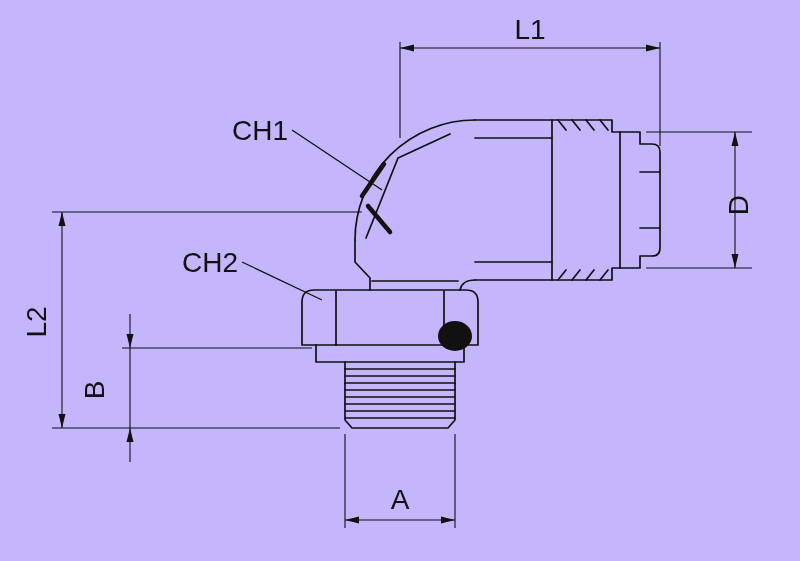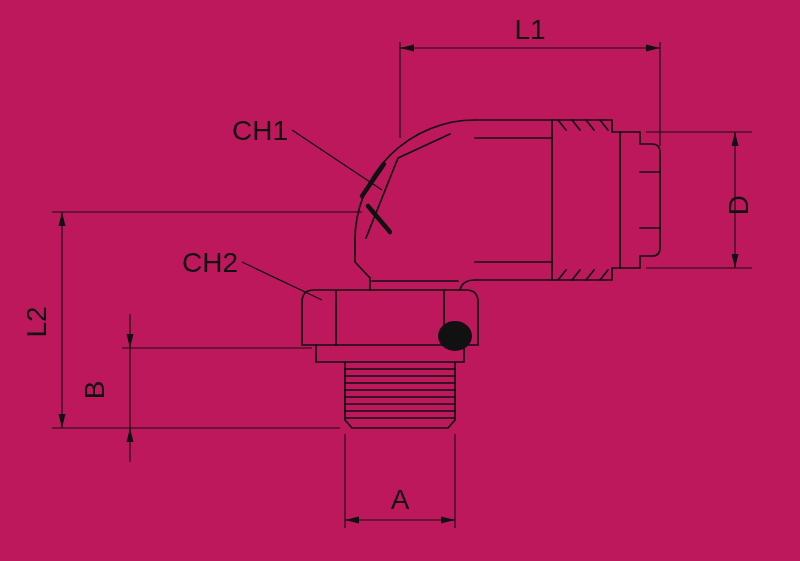--- a/index.html
+++ b/index.html
@@ -4,21 +4,21 @@
 <style>
   html, body {
     margin: 0;
     padding: 0;
     background: #ffffff;
   }
   .drawing-page {
     position: relative;
     width: 800px;
     height: 561px;
-    background: #be185d;
+    background: #c4b5fd;
     overflow: hidden;
   }
   svg {
     display: block;
     width: 800px;
     height: 561px;
   }
   .part-line {
     fill: none;
     stroke: #111111;

